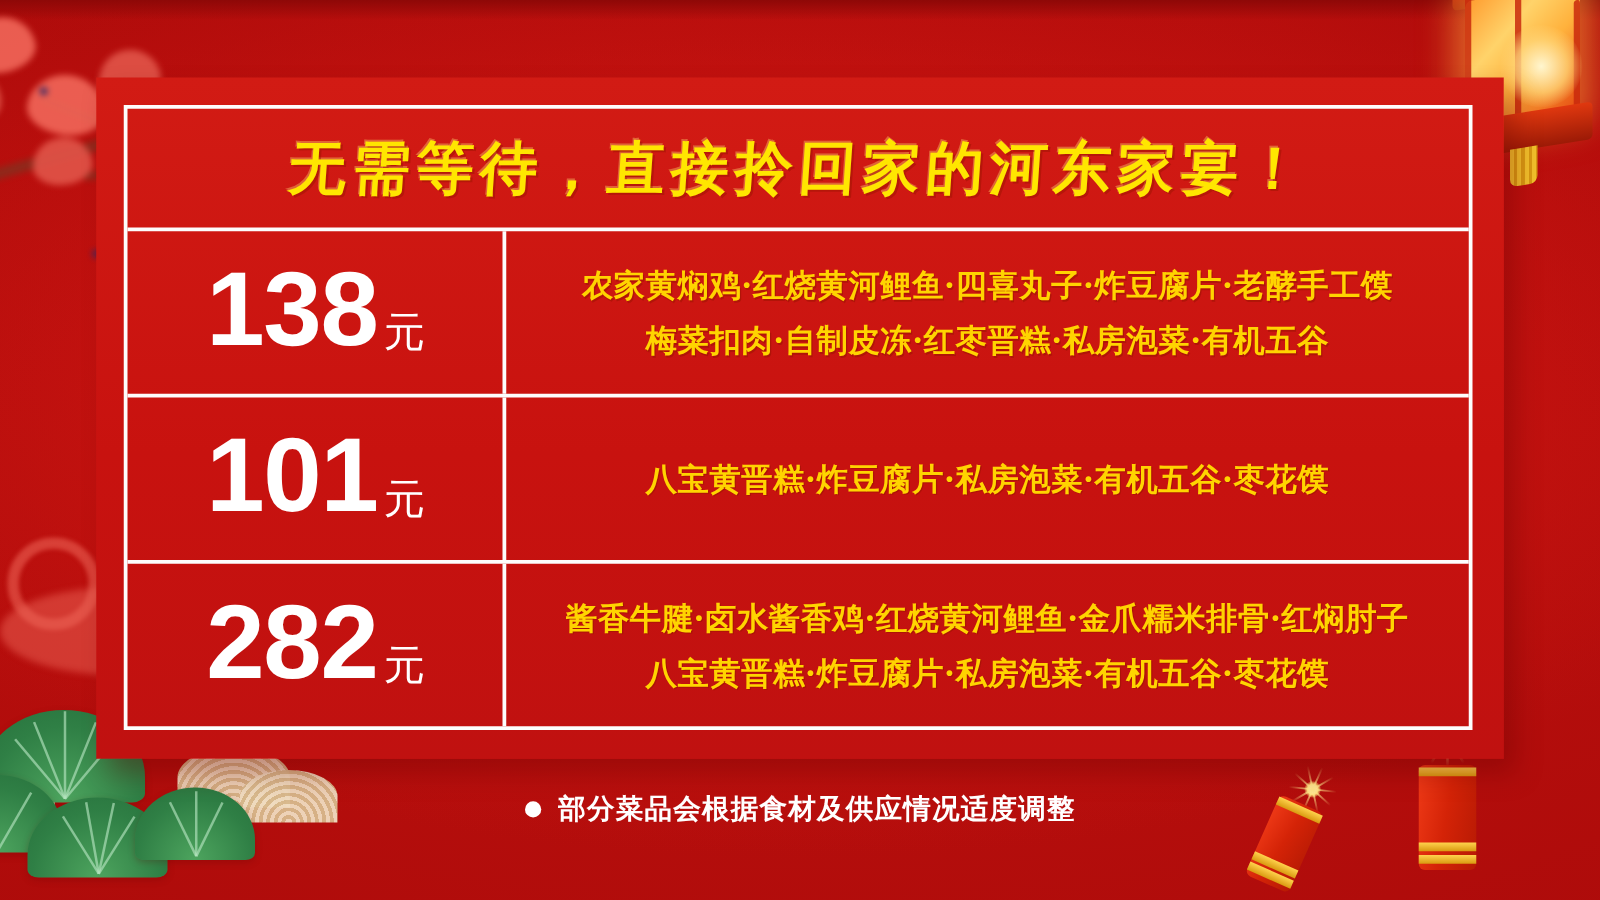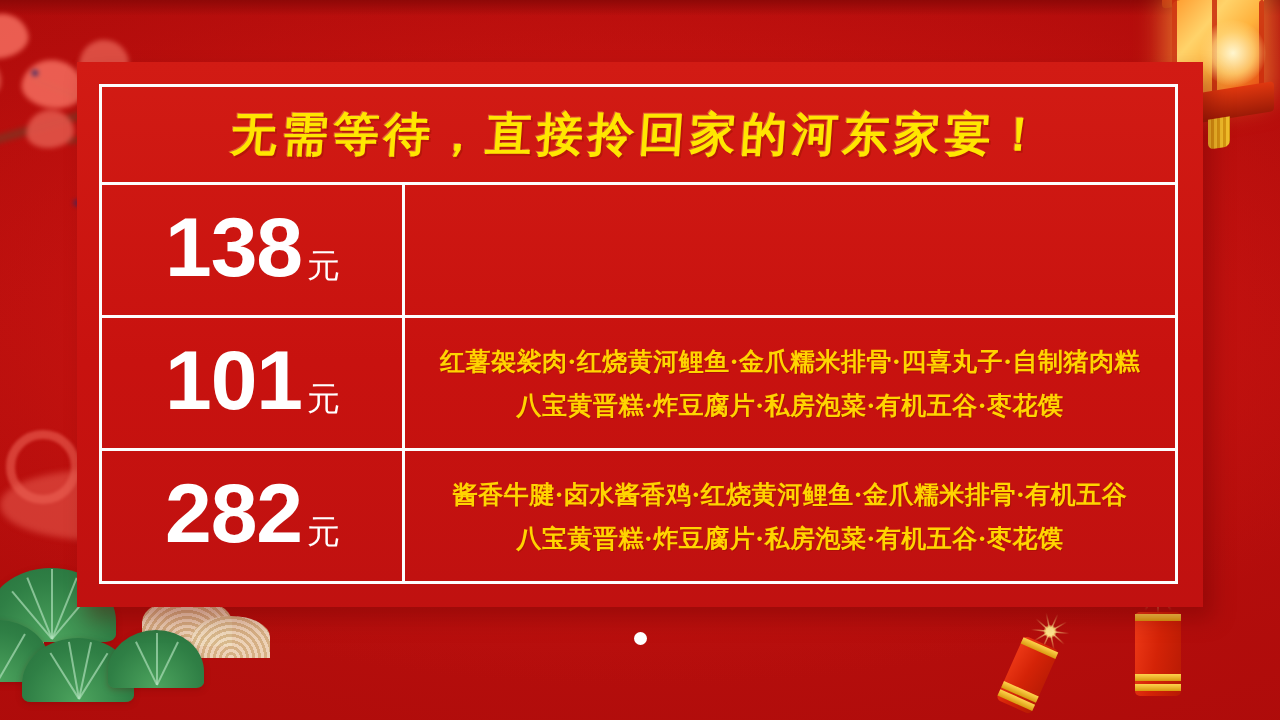--- a/index.html
+++ b/index.html
@@ -291,46 +291,50 @@
       <div class="title">无需等待，直接拎回家的河东家宴！</div>
     </div>
 
     <div class="row">
       <div class="price-cell">
         <div class="price">
           <span>138</span>
           <span class="yuan">元</span>
         </div>
       </div>
+      <div class="dish-cell">
+        <div class="dish-line">农家黄焖鸡·红烧黄河鲤鱼·四喜丸子·炸豆腐片·老酵手工馍</div>
+        <div class="dish-line">梅菜扣肉·自制皮冻·红枣晋糕·私房泡菜·有机五谷</div>
+      </div>
     </div>
 
     <div class="row">
       <div class="price-cell">
         <div class="price">
           <span>101</span>
           <span class="yuan">元</span>
         </div>
       </div>
       <div class="dish-cell">
-        <div class="dish-line">红薯袈裟肉·红烧黄河鲤鱼·金爪糯米排骨·四喜丸子·自制猪肉糕</div>
         <div class="dish-line">八宝黄晋糕·炸豆腐片·私房泡菜·有机五谷·枣花馍</div>
       </div>
     </div>
 
     <div class="row">
       <div class="price-cell">
         <div class="price">
           <span>282</span>
           <span class="yuan">元</span>
         </div>
       </div>
       <div class="dish-cell">
-        <div class="dish-line">酱香牛腱·卤水酱香鸡·红烧黄河鲤鱼·金爪糯米排骨·有机五谷</div>
+        <div class="dish-line">酱香牛腱·卤水酱香鸡·红烧黄河鲤鱼·金爪糯米排骨·红焖肘子</div>
         <div class="dish-line">八宝黄晋糕·炸豆腐片·私房泡菜·有机五谷·枣花馍</div>
       </div>
     </div>
 
   </div>
 </div>
 
 <div id="footer">
   <span class="bullet"></span>
+  <span class="note">部分菜品会根据食材及供应情况适度调整</span>
 </div>
 
 </body></html>

